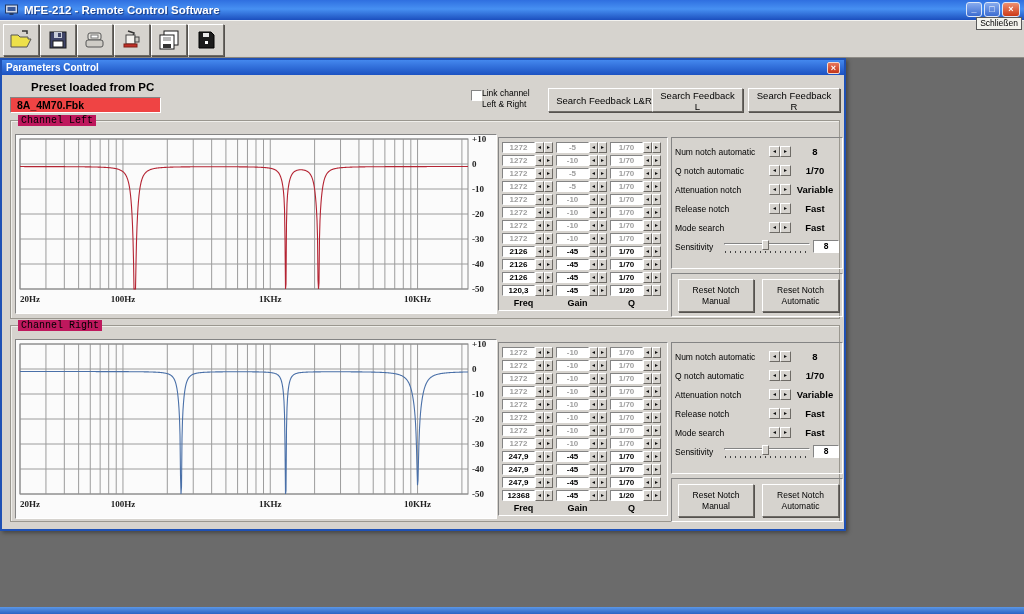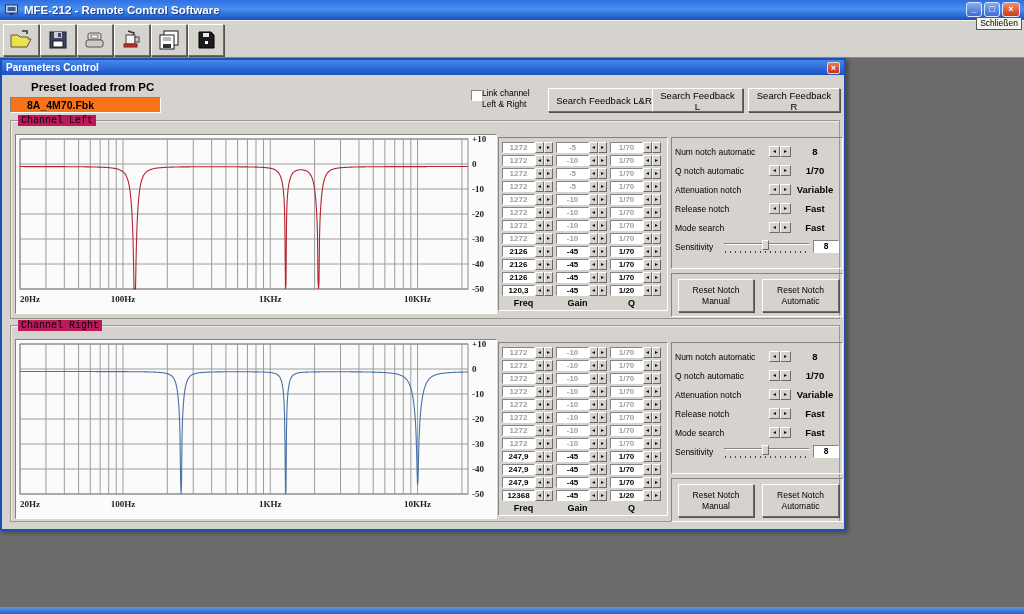--- a/index.html
+++ b/index.html
@@ -34,23 +34,23 @@
     border:2px solid #1e50b4;background:#d6d3ce;box-shadow:2px 2px 4px rgba(0,0,0,.35);}
   .dlg-title{height:15px;background:linear-gradient(180deg,#4488ee,#1c52c2);
     display:flex;align-items:center;padding:0 4px;gap:36px;}
   .dlg-title-text{color:#fff;font-weight:bold;font-size:10px;flex:1;}
   .dlg-close{width:13px;height:12px;border:1px solid #f0d8d0;border-radius:2px;
     background:linear-gradient(#e8765a,#c23418);color:#fff;font-size:9px;line-height:10px;
     text-align:center;font-weight:bold;}
   .dlg-body{position:relative;width:100%;height:454px;}
 
   .preset-label{position:absolute;left:29px;top:6px;font-weight:bold;font-size:11.5px;}
-  .preset-input{position:absolute;left:8px;top:22px;width:151px;height:16px;background:#f97316;
+  .preset-input{position:absolute;left:8px;top:22px;width:151px;height:16px;background:#ef4444;
     border:1px solid;border-color:#848484 #fff #fff #848484;font:bold 10.5px "Liberation Sans",sans-serif;
-    padding:0 16px;}
+    padding:0 6px;}
   .link-check{position:absolute;left:469px;top:13px;display:flex;width:70px;}
   .checkbox{width:11px;height:11px;background:#fff;border:1px solid;flex:none;margin-top:2px;
     border-color:#848484 #fff #fff #848484;}
   .link-label{font-size:8.5px;line-height:1.25;}
   .btn{position:absolute;top:13px;height:24px;background:#d6d3ce;
     border:1px solid;border-color:#ffffff #6e6b66 #6e6b66 #ffffff;box-shadow:1px 1px 0 #55524e;
     font:9.5px "Liberation Sans",sans-serif;text-align:center;}
   .btn-lr{left:546px;width:112px;} .btn-l{left:650px;width:91px;} .btn-r{left:746px;width:92px;}
 
   

